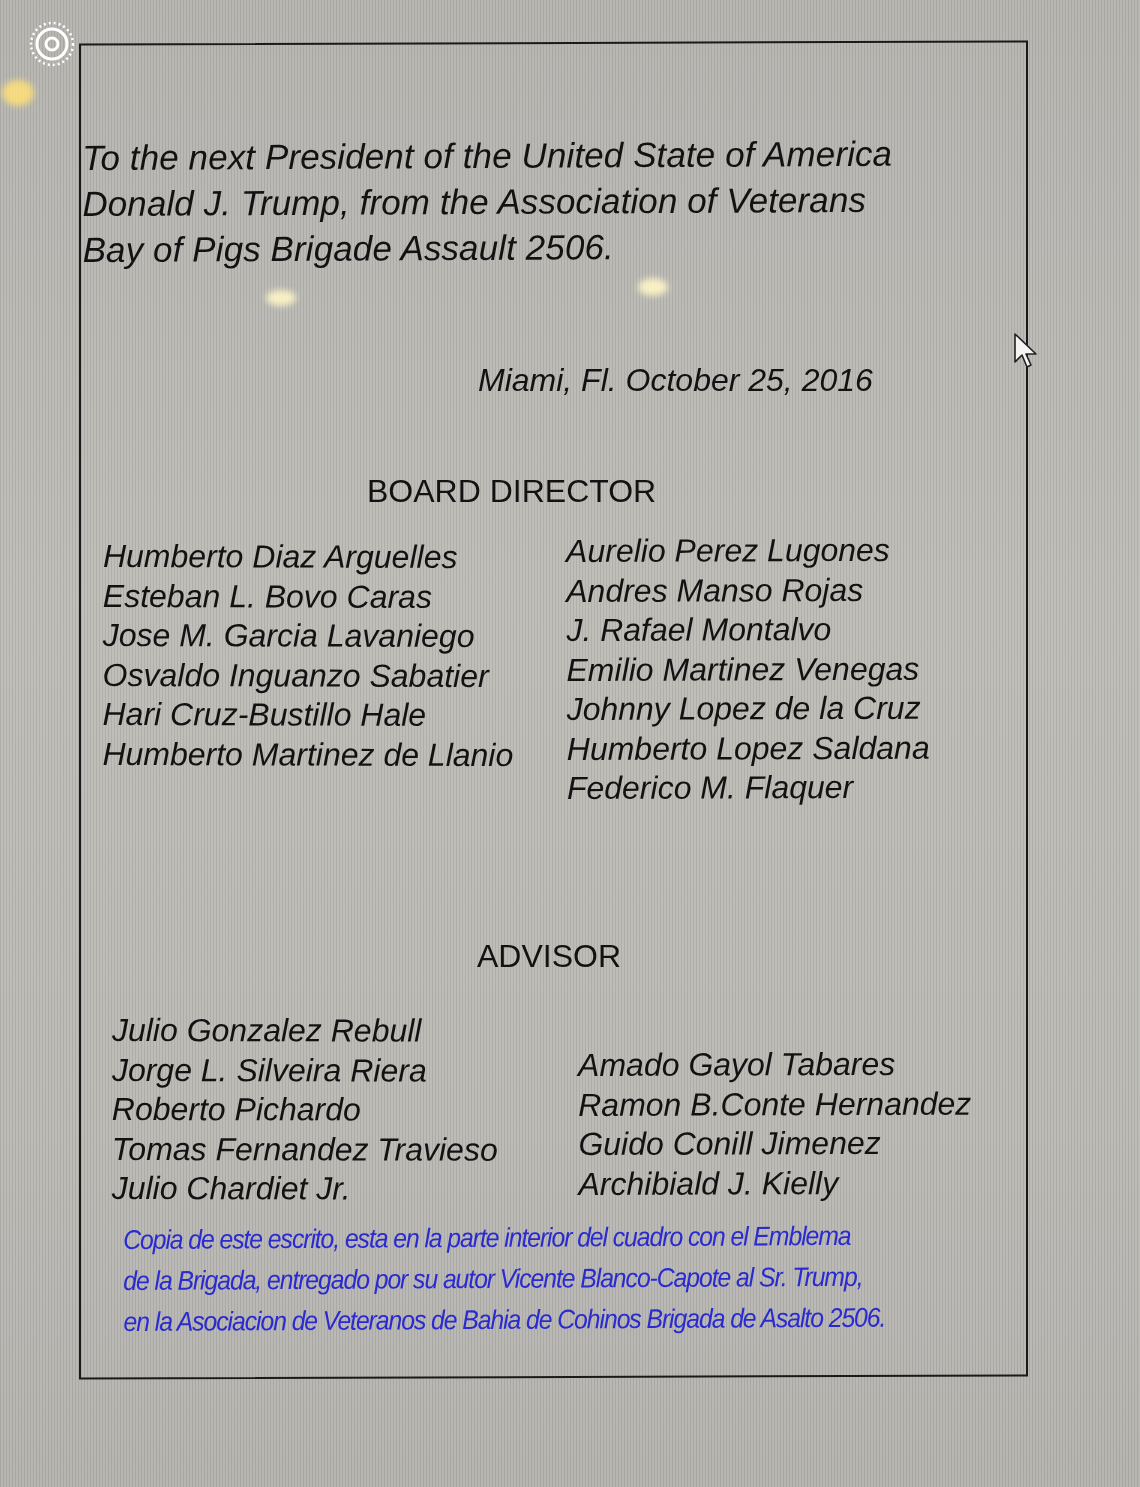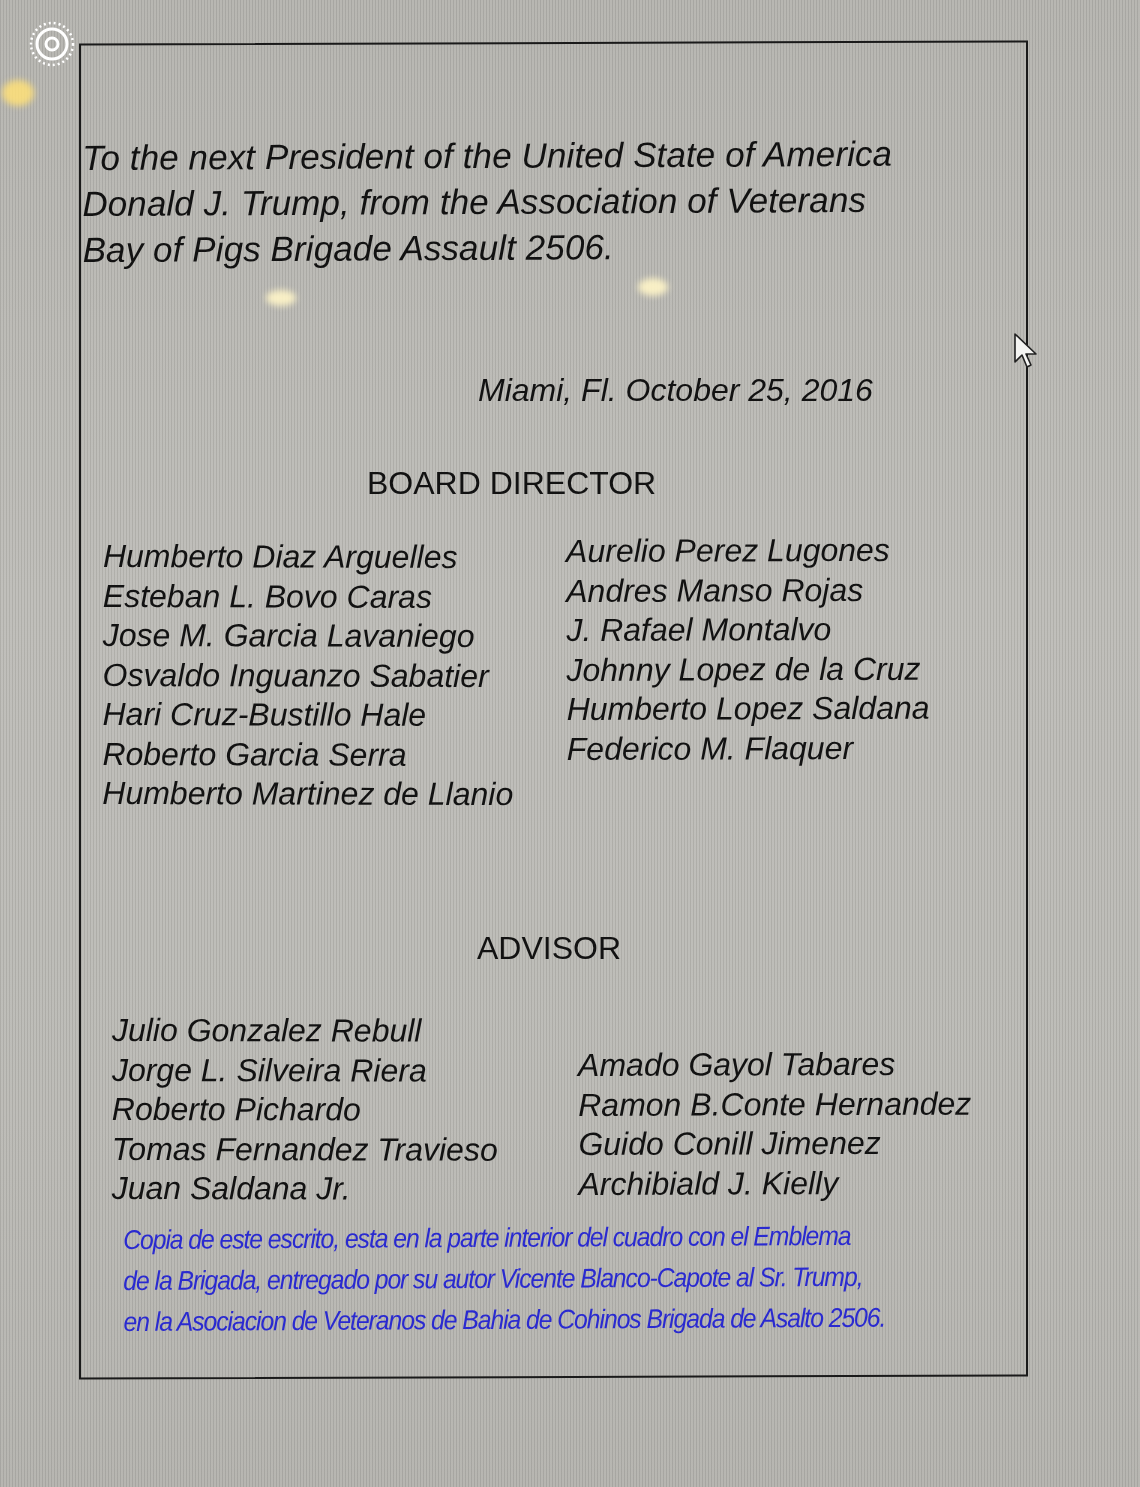--- a/index.html
+++ b/index.html
@@ -15,22 +15,22 @@
   .frame {
     position: absolute; left: 79px; top: 42px; width: 949px; height: 1336px;
     border: 2px solid #1a1a1a; box-sizing: border-box;
     transform: skewY(-0.18deg);
   }
   .abs { position: absolute; white-space: nowrap; }
   .heading {
     left: 82px; top: 135px; font-size: 35px; line-height: 46px; font-style: italic;
     transform: rotate(-0.3deg); transform-origin: left top; letter-spacing: 0.1px;
   }
-  .date { left: 478px; top: 362px; font-size: 32px; font-style: italic; margin-top: 10px; }
-  .section-title { font-size: 32px; font-style: normal; }
+  .date { left: 478px; top: 362px; font-size: 32px; font-style: italic; }
+  .section-title { font-size: 32px; font-style: normal; margin-top: 8px; }
   .board-title { left: 367px; top: 465px; }
   .advisor-title { left: 477px; top: 930px; }
   .col { position: absolute; font-size: 32px; font-style: italic; line-height: 39.5px; }
   .col div { white-space: nowrap; }
   .board-left { left: 103px; top: 537px; transform: rotate(0.15deg); transform-origin: left top; }
   .board-right { left: 566px; top: 532px; transform: rotate(-0.2deg); transform-origin: left top; }
   .adv-left { left: 112px; top: 1011px; transform: rotate(0.1deg); transform-origin: left top; }
   .adv-right { left: 578px; top: 1026px; transform: rotate(-0.2deg); transform-origin: left top; margin-top: 20px; }
   .note {
     left: 123px; top: 1220px; font-size: 27px; line-height: 41px; font-style: italic;
@@ -68,41 +68,41 @@
 <div class="abs date">Miami, Fl. October 25, 2016</div>
 
 <div class="abs section-title board-title">BOARD DIRECTOR</div>
 
 <div class="col board-left">
   <div>Humberto Diaz Arguelles</div>
   <div>Esteban L. Bovo Caras</div>
   <div>Jose M. Garcia Lavaniego</div>
   <div>Osvaldo Inguanzo Sabatier</div>
   <div>Hari Cruz-Bustillo Hale</div>
-  <div>Roberto Garcia Serra</div>
   <div>Humberto Martinez de Llanio</div>
 </div>
 
 <div class="col board-right">
   <div>Aurelio Perez Lugones</div>
   <div>Andres Manso Rojas</div>
   <div>J. Rafael Montalvo</div>
+  <div>Emilio Martinez Venegas</div>
   <div>Johnny Lopez de la Cruz</div>
   <div>Humberto Lopez Saldana</div>
   <div>Federico M. Flaquer</div>
 </div>
 
 <div class="abs section-title advisor-title">ADVISOR</div>
 
 <div class="col adv-left">
   <div>Julio Gonzalez Rebull</div>
   <div>Jorge L. Silveira Riera</div>
   <div>Roberto Pichardo</div>
   <div>Tomas Fernandez Travieso</div>
-  <div>Juan Saldana Jr.</div>
+  <div>Julio Chardiet Jr.</div>
 </div>
 
 <div class="col adv-right">
   <div>Amado Gayol Tabares</div>
   <div>Ramon B.Conte Hernandez</div>
   <div>Guido Conill Jimenez</div>
   <div>Archibiald J. Kielly</div>
 </div>
 
 <div class="abs note">

